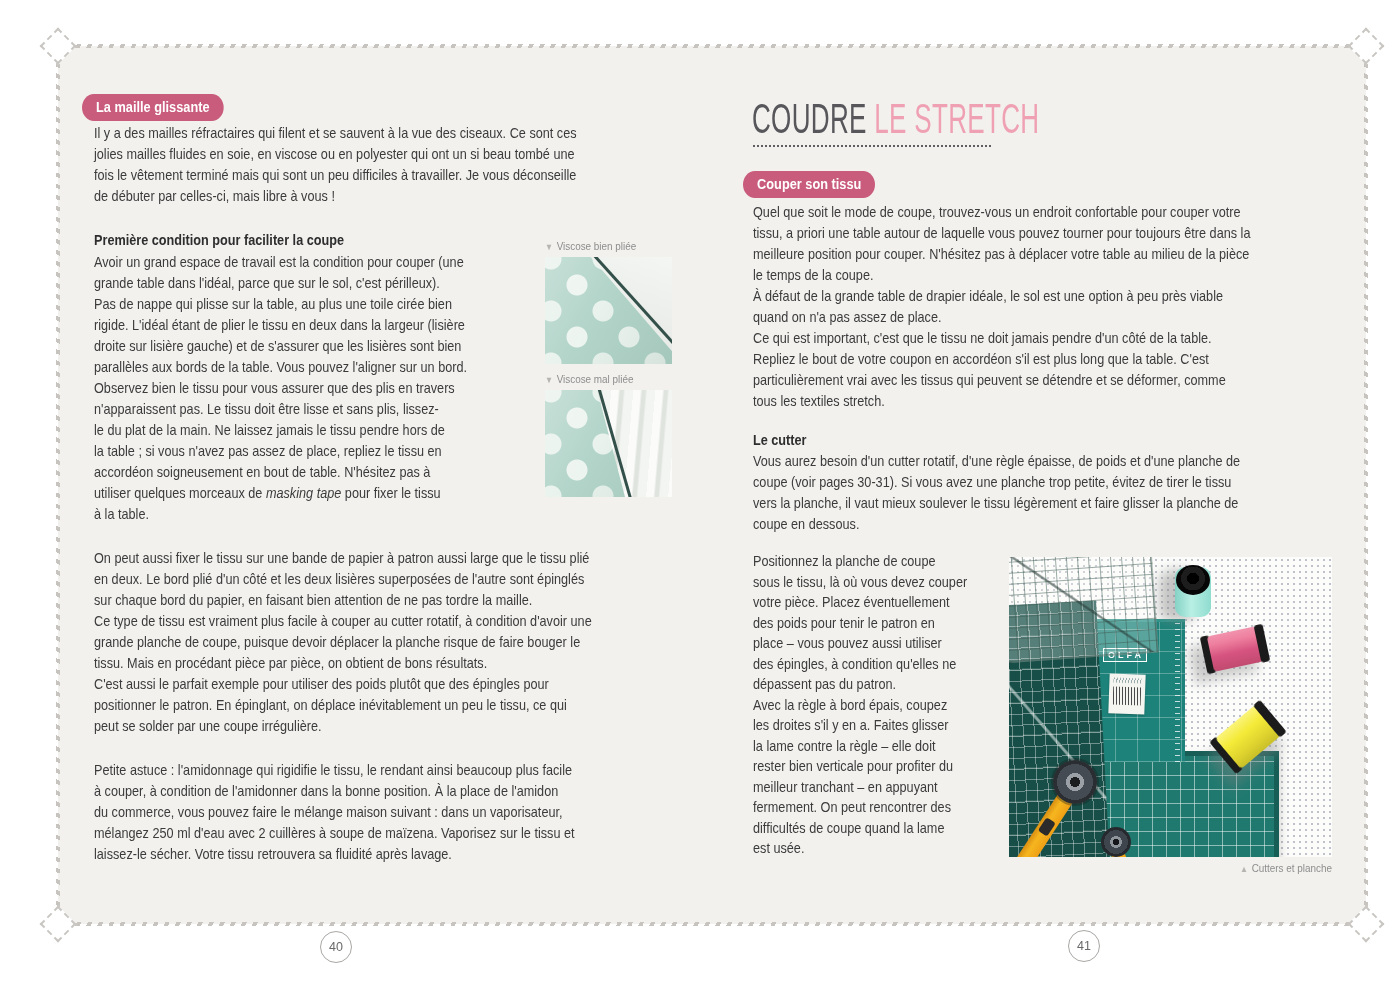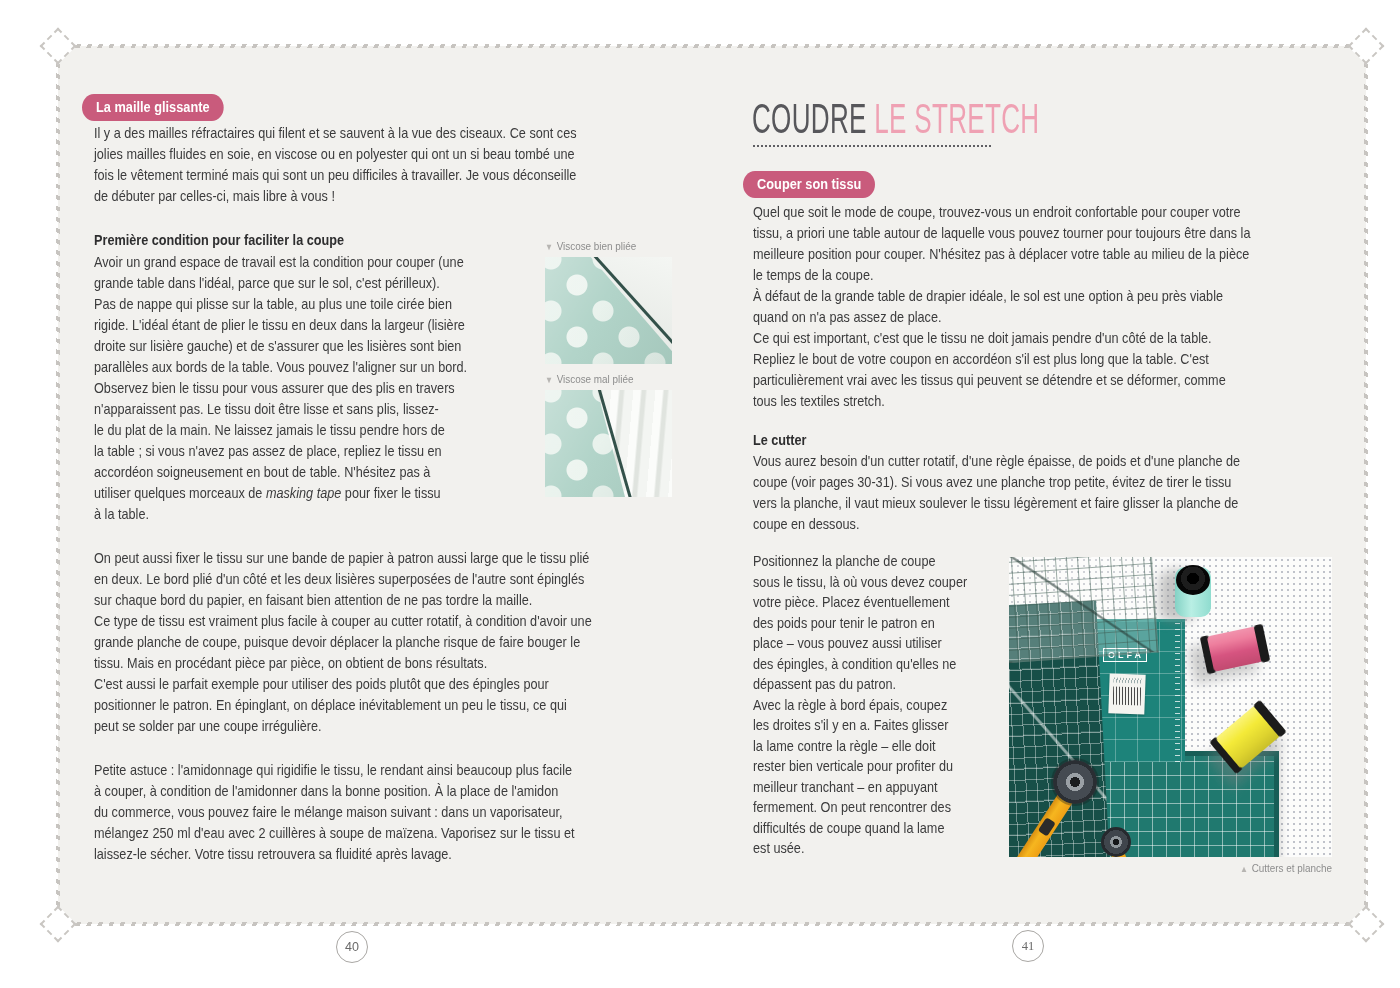--- a/index.html
+++ b/index.html
@@ -261,14 +261,14 @@
     <div class="spool sp-yellow">
       <div class="sp-cap-l"></div>
       <div class="sp-body"></div>
       <div class="sp-cap-r"></div>
     </div>
   </div>
 
   <div class="cap cap-r" style="left:1074px;top:816px;width:200px;"><span class="tri">▲</span><span>Cutters et planche</span></div>
 </div>
 
-<div class="pagenum" style="left:336px;top:931px;">40</div>
-<div class="pagenum" style="left:1012px;top:930px;font-family:Liberation Serif, serif;">41</div>
+<div class="pagenum" style="left:320px;top:931px;">40</div>
+<div class="pagenum" style="left:1068px;top:930px;">41</div>
 
 </body></html>

